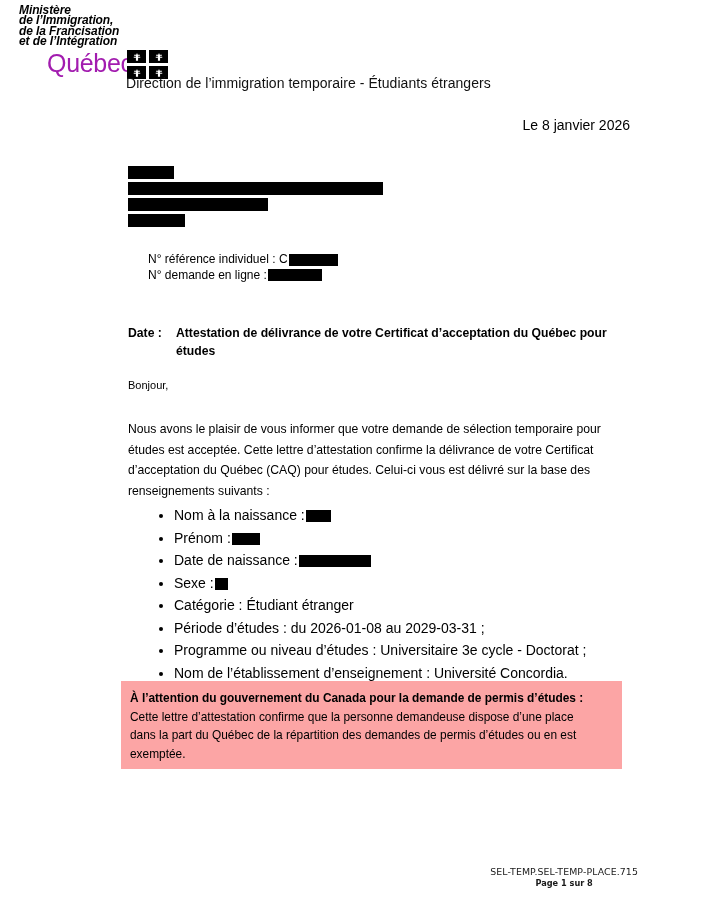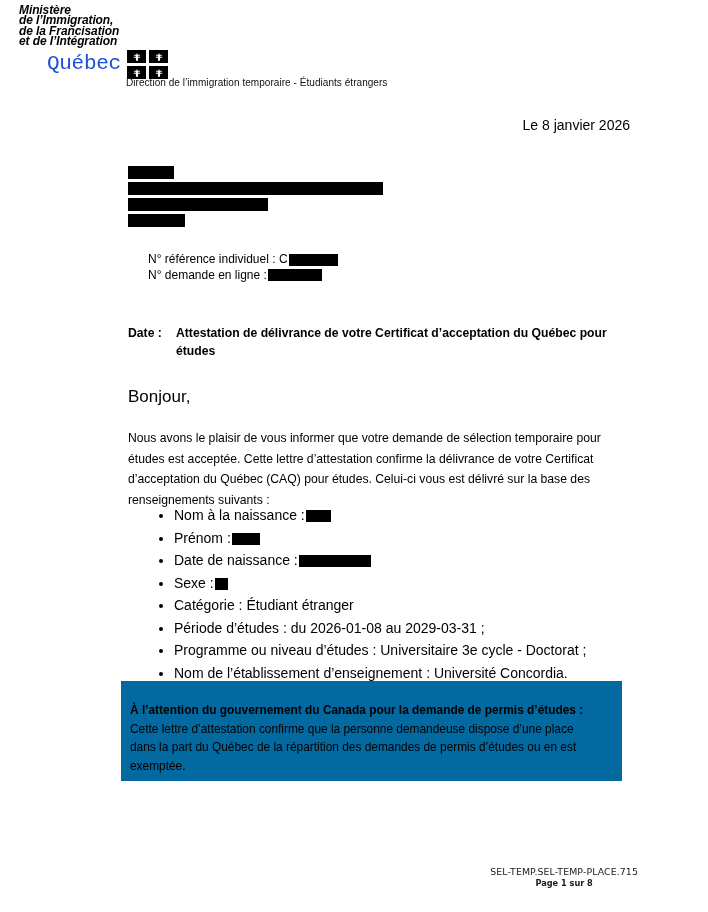--- a/index.html
+++ b/index.html
@@ -30,44 +30,44 @@
     font-style: italic;
     font-size: 12px;
     line-height: 10.4px;
     letter-spacing: -0.1px;
     color: #000;
     white-space: pre;
   }
   .quebec-wordmark {
     position: absolute;
     left: 47px; top: 48px;
-    font-family: Liberation Mono, monospace;
-    font-size: 21px;
+    font-family: Liberation Sans, sans-serif;
+    font-size: 25px;
     line-height: 31px;
     letter-spacing: -0.3px;
-    color: #1d4ed8;
+    color: #a21caf;
   }
   .flag-grid {
     position: absolute;
     left: 127px; top: 50px;
     width: 41px; height: 29px;
     display: grid;
     grid-template-columns: 19px 19px;
     grid-template-rows: 13px 13px;
     gap: 3px;
   }
   .flag-cell {
     background: #000;
     position: relative;
   }
   .flag-cell svg { position: absolute; left: 50%; top: 50%; transform: translate(-50%,-50%); }
   .direction-line {
     position: absolute;
     left: 126px; top: 78px;
-    font-size: 10px;
+    font-size: 14px;
     line-height: 10px;
     letter-spacing: 0.05px;
     color: #111;
     white-space: nowrap;
   }
 
   
   .date-line {
     position: absolute;
     right: 78px; top: 118px;
@@ -117,32 +117,31 @@
   }
   .objet-text {
     display: inline-block;
     width: 460px;
     vertical-align: top;
   }
 
   
   .salutation {
     position: absolute;
-    left: 128px; top: 389px;
-    font-size: 17px;
+    left: 128px; top: 377px;
+    font-size: 11px;
     line-height: 16px;
   }
   .intro-para {
     position: absolute;
     left: 128px; top: 419px;
     width: 494px;
     font-size: 12.2px;
     line-height: 20.7px;
     text-align: left;
-    margin-top: 9px;
   }
 
   
   .info-list {
     position: absolute;
     left: 128px; top: 504px;
     width: 500px;
     margin: 0;
     padding: 0;
     list-style: none;
@@ -163,22 +162,22 @@
     border-radius: 50%;
     background: #000;
   }
   .info-list .redact { height: 12px; margin-left: 1px; }
 
   
   .highlight-box {
     position: absolute;
     left: 121px; top: 681px;
     width: 501px;
-    padding: 20px 0 6px 0;
-    background: #0369a1;
+    padding: 8px 0 6px 0;
+    background: #fca5a5;
     font-size: 11.9px;
     line-height: 18.5px;
   }
   .highlight-box .hl-line {
     padding: 0 6px 0 9px;
     white-space: nowrap;
   }
   .highlight-box .hl-line.bold { font-weight: bold; }
 
   

